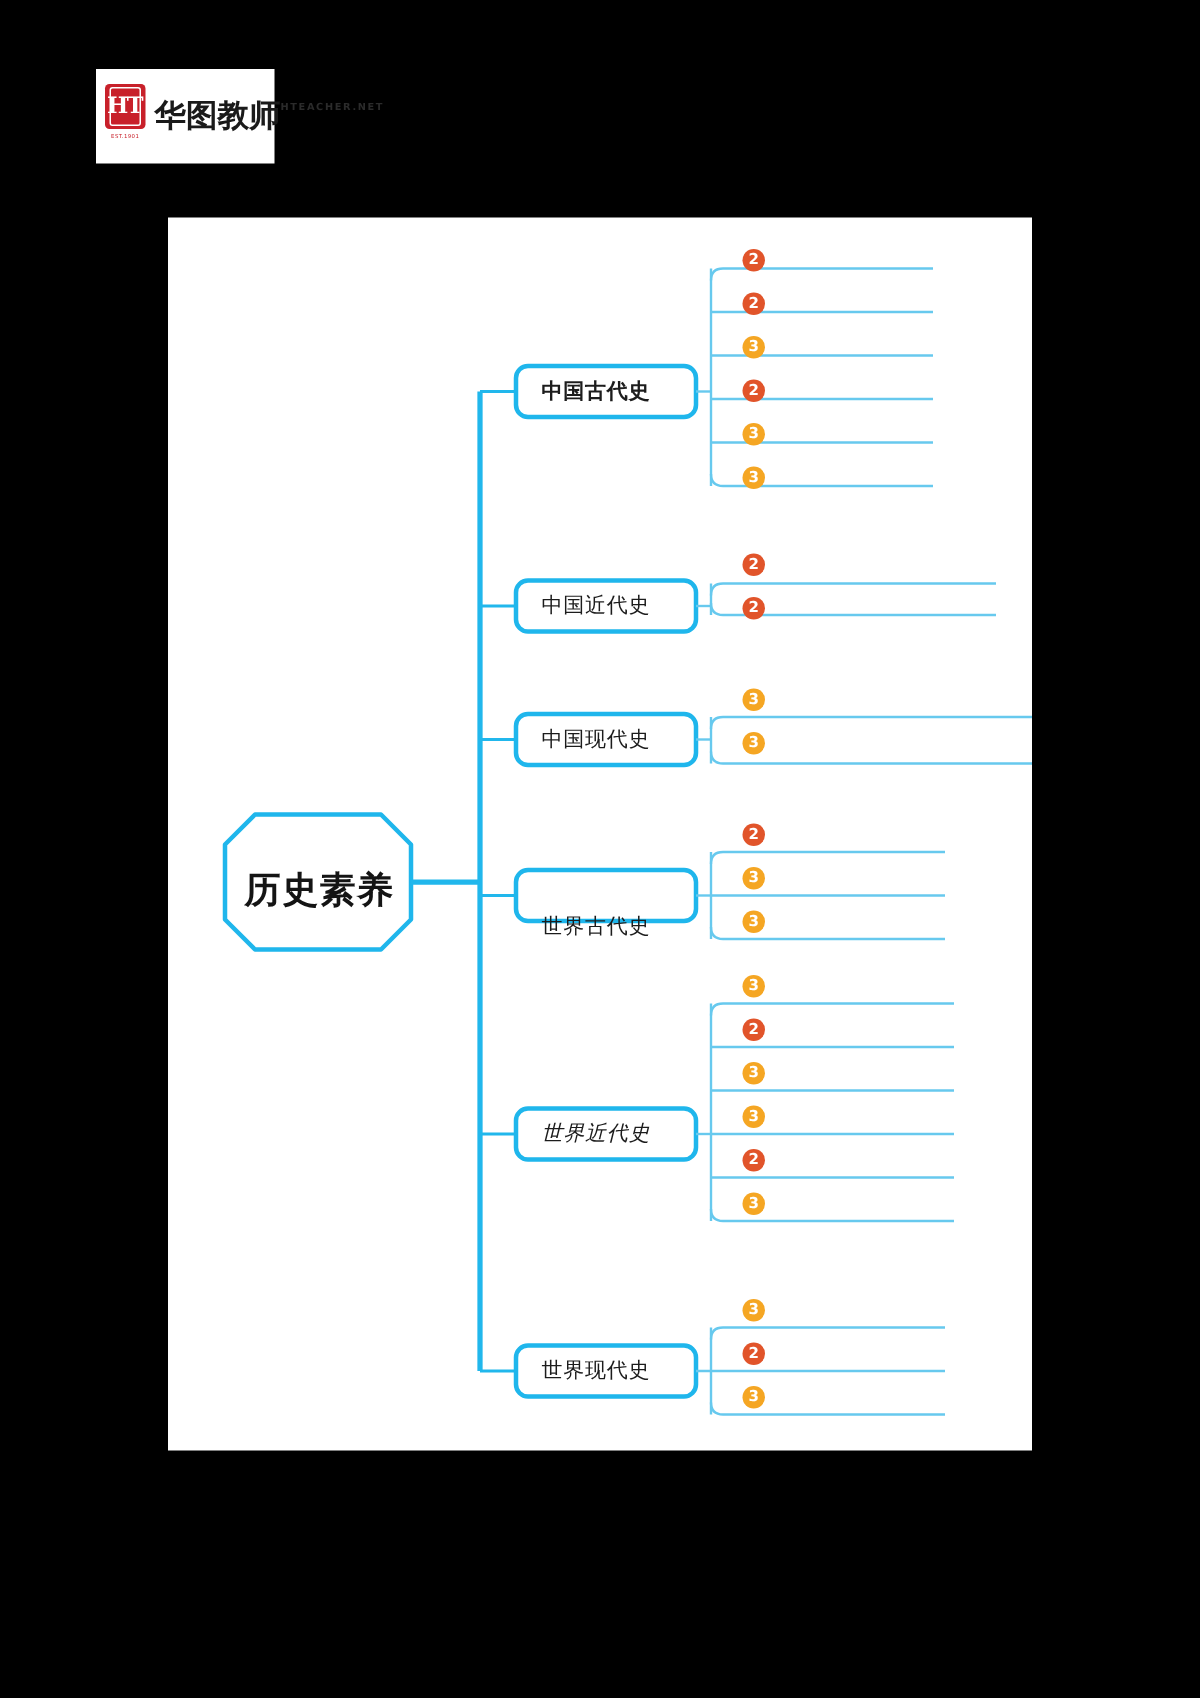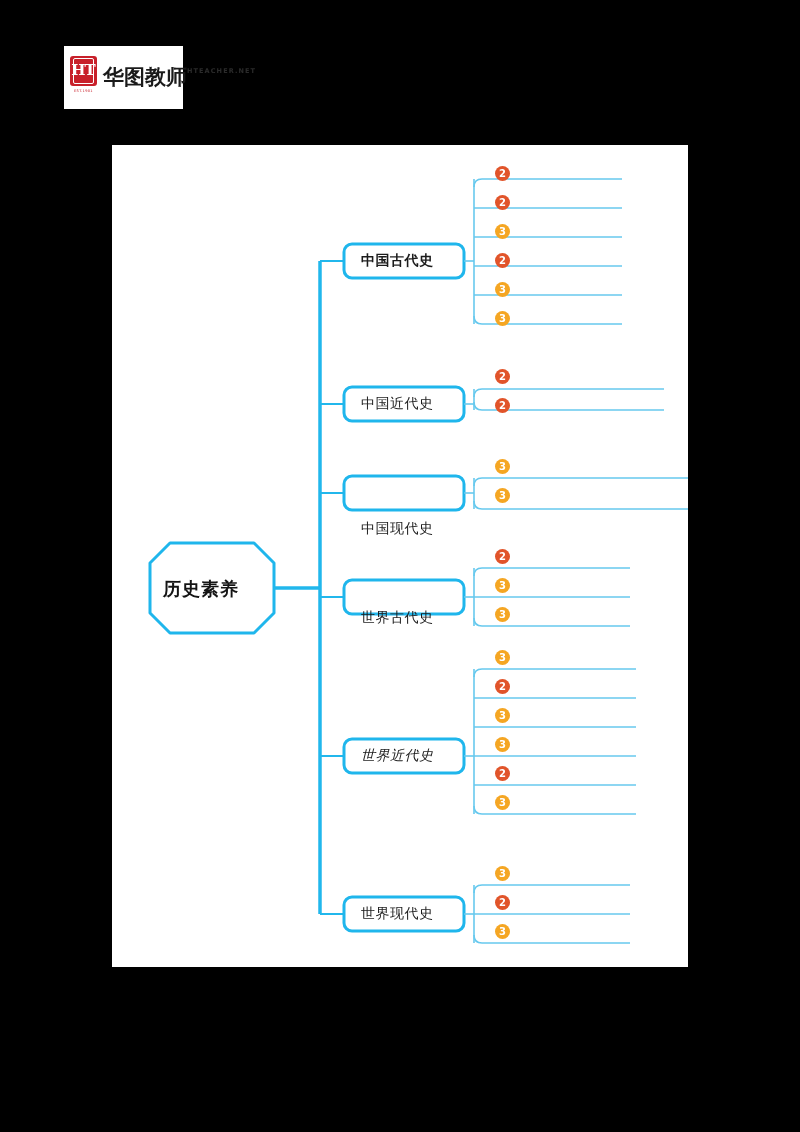--- a/index.html
+++ b/index.html
@@ -123,21 +123,21 @@
   .node-layer {
     position: absolute;
     left: 0;
     top: 0;
     width: 576px;
     height: 822px;
     pointer-events: none;
   }
   .root-label {
     position: absolute;
-    font-size: 18px;
+    font-size: 24px;
     font-weight: bold;
     color: #141414;
     letter-spacing: 1px;
     white-space: nowrap;
     pointer-events: auto;
   }
   .branch-label {
     position: absolute;
     font-size: 14px;
     color: #1c1c1c;
@@ -245,21 +245,21 @@
     <path d="M 362 769 L 518 769" fill="none" stroke="#67c9ee" stroke-width="1.6"></path>
     <path d="M 362 790 Q 362 798 370 798 L 518 798" fill="none" stroke="#67c9ee" stroke-width="1.6"></path>
   </svg>
 
   <div class="node-layer">
 
     <div class="root-label" style="left:51px; top:432px;">历史素养</div>
 
     <div class="branch-label" style="left:249px; top:107px;font-weight:bold;">中国古代史</div>
     <div class="branch-label" style="left:249px; top:250px;">中国近代史</div>
-    <div class="branch-label" style="left:249px; top:339px;margin-top:36px;">中国现代史</div>
+    <div class="branch-label" style="left:249px; top:339px;">中国现代史</div>
     <div class="branch-label" style="left:249px; top:464px;">世界古代史</div>
     <div class="branch-label" style="left:249px; top:602px;font-style:italic;">世界近代史</div>
     <div class="branch-label" style="left:249px; top:760px;">世界现代史</div>
 
     <div class="leaf-badge" style="left:383px; top:21px;  background:#e1542a;">2</div>
     <div class="leaf-badge" style="left:383px; top:50px;  background:#e1542a;">2</div>
     <div class="leaf-badge" style="left:383px; top:79px;  background:#f5a623;">3</div>
     <div class="leaf-badge" style="left:383px; top:108px; background:#e1542a;">2</div>
     <div class="leaf-badge" style="left:383px; top:137px; background:#f5a623;">3</div>
     <div class="leaf-badge" style="left:383px; top:166px; background:#f5a623;">3</div>

